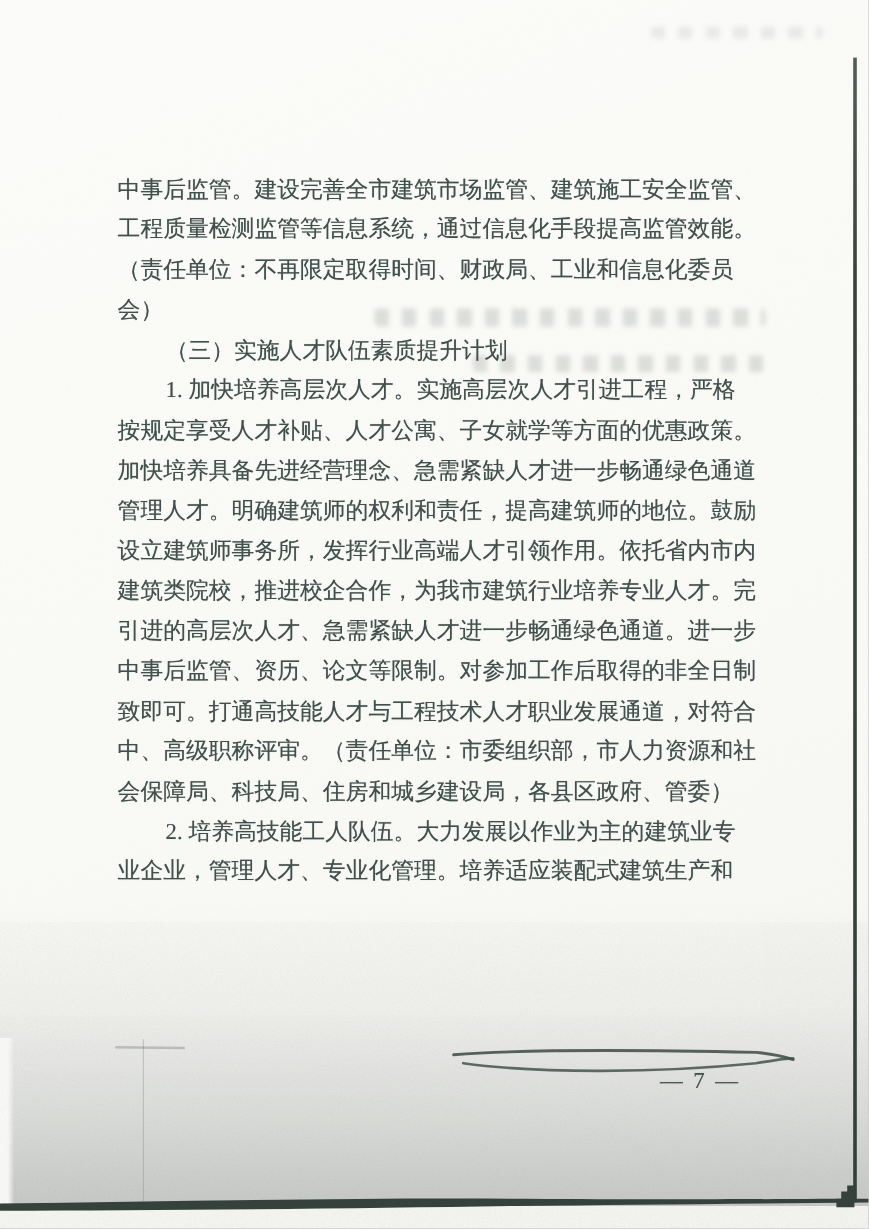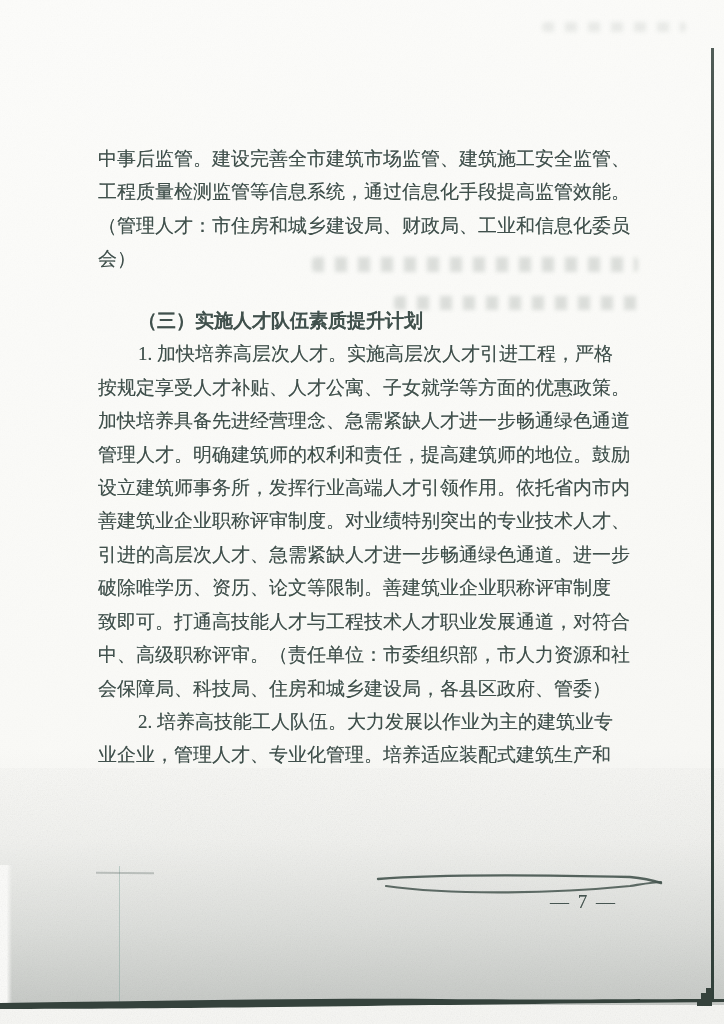--- a/index.html
+++ b/index.html
@@ -32,21 +32,21 @@
   
   .text-block {
     position:absolute; left:98px; top:142px; width:560px;
     color:#40504c; font-size:19px;
   }
   .line {
     height:33.45px; line-height:33.45px; white-space:nowrap;
     text-shadow:0 0 0.6px rgba(64,80,76,0.55);
   }
   .line.indent { text-indent:40px; }
-  .line.heading { font-weight:bold;margin-top:28px; }
+  .line.heading { font-weight:normal; }
   .page-number {
     position:absolute; left:550px; top:891px; color:#44534f;
     font-size:19px; letter-spacing:2px; white-space:nowrap;
     text-shadow:0 0 0.6px rgba(64,80,76,0.5);
   }
   
   .underline-svg { position:absolute; left:330px; top:862px; pointer-events:none; }
   .mini-underline {
     position:absolute; left:96px; top:872px; width:58px; height:2px;
     background:rgba(90,104,99,0.32); transform:rotate(0.6deg);
@@ -87,31 +87,31 @@
     <rect x="0" y="790" width="724" height="214" filter="url(#grain)" opacity="0.12"></rect>
   </svg>
 
   <div class="smudge s1"></div>
   <div class="smudge s2"></div>
   <div class="smudge s3"></div>
 
   <div class="text-block">
     <div class="line">中事后监管。建设完善全市建筑市场监管、建筑施工安全监管、</div>
     <div class="line">工程质量检测监管等信息系统，通过信息化手段提高监管效能。</div>
-    <div class="line">（管理人才：市住房和城乡建设局、财政局、工业和信息化委员</div>
+    <div class="line">（责任单位：不再限定取得时间、财政局、工业和信息化委员</div>
     <div class="line">会）</div>
     <div class="line indent heading">（三）实施人才队伍素质提升计划</div>
     <div class="line indent">1. 加快培养高层次人才。实施高层次人才引进工程，严格</div>
     <div class="line">按规定享受人才补贴、人才公寓、子女就学等方面的优惠政策。</div>
     <div class="line">加快培养具备先进经营理念、急需紧缺人才进一步畅通绿色通道</div>
     <div class="line">管理人才。明确建筑师的权利和责任，提高建筑师的地位。鼓励</div>
     <div class="line">设立建筑师事务所，发挥行业高端人才引领作用。依托省内市内</div>
-    <div class="line">善建筑业企业职称评审制度。对业绩特别突出的专业技术人才、</div>
+    <div class="line">建筑类院校，推进校企合作，为我市建筑行业培养专业人才。完</div>
     <div class="line">引进的高层次人才、急需紧缺人才进一步畅通绿色通道。进一步</div>
-    <div class="line">破除唯学历、资历、论文等限制。善建筑业企业职称评审制度</div>
+    <div class="line">中事后监管、资历、论文等限制。对参加工作后取得的非全日制</div>
     <div class="line">致即可。打通高技能人才与工程技术人才职业发展通道，对符合</div>
     <div class="line">中、高级职称评审。（责任单位：市委组织部，市人力资源和社</div>
     <div class="line">会保障局、科技局、住房和城乡建设局，各县区政府、管委）</div>
     <div class="line indent">2. 培养高技能工人队伍。大力发展以作业为主的建筑业专</div>
     <div class="line">
       <span>业企业，管理人才、专业化管理。</span><span>培养适应装配式建筑生产和</span>
     </div>
   </div>
 
   <div class="mini-underline"></div>

